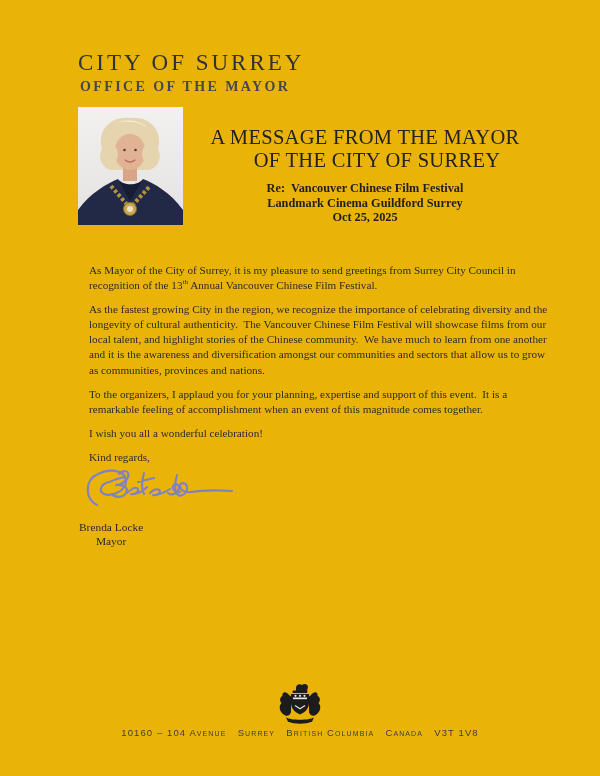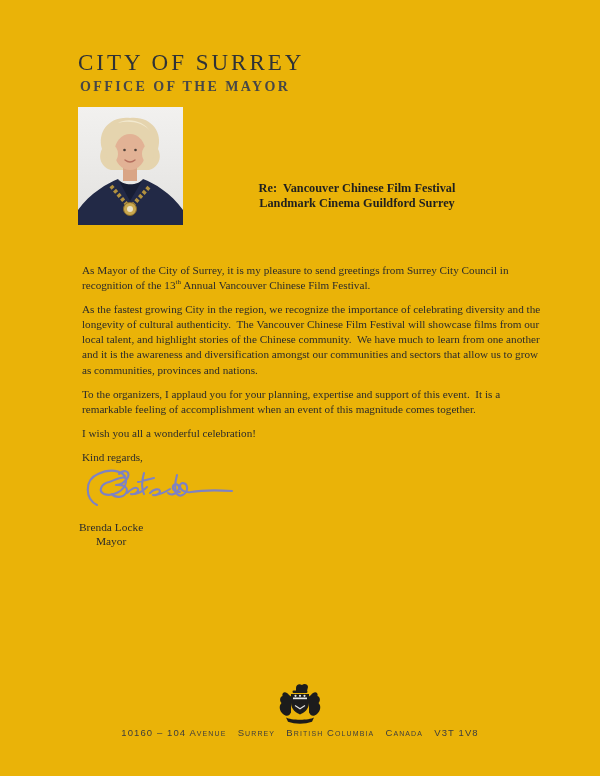--- a/index.html
+++ b/index.html
@@ -16,27 +16,27 @@
     position:absolute;left:80px;top:79px;
     font-size:14px;font-weight:bold;letter-spacing:2.4px;color:#474747;white-space:pre;
   }
   
   .portrait{position:absolute;left:78px;top:107px;width:105px;height:118px;}
   
   .title-block{position:absolute;left:190px;top:126px;width:350px;text-align:center;
     font-size:20.5px;line-height:22.5px;letter-spacing:.3px;color:#222222;}
   .title-line2{padding-left:24px;}
   
-  .subject-block{position:absolute;left:182px;top:181px;width:350px;text-align:center;
+  .subject-block{position:absolute;left:190px;top:181px;width:350px;text-align:center;
     font-weight:bold;font-size:12.3px;line-height:14.6px;color:#1f1f1f;}
   .subject-block div{white-space:pre;}
   
   .body-block{position:absolute;left:78px;top:263px;width:472px;
     font-size:11.2px;line-height:15.1px;color:#2b2b2b;}
-  .body-block p{margin:0 0 9px 4px;white-space:pre-wrap;}
+  .body-block p{margin:0 0 9px 11px;white-space:pre-wrap;}
   .body-block sup{font-size:7px;line-height:0;}
   .closing{margin-top:16px;}
   
   .signature{position:absolute;left:82px;top:463px;width:158px;height:54px;}
   .name-block{position:absolute;left:79px;top:521px;font-size:11.4px;line-height:13.5px;color:#2b2b2b;text-align:center;}
   
   .crest{position:absolute;left:50%;top:682px;transform:translateX(-50%);width:48px;height:42px;}
   .address-line{
     position:absolute;left:0;top:727px;width:600px;text-align:center;
     font-family:"Liberation Sans","DejaVu Sans",sans-serif;
@@ -75,24 +75,29 @@
     <path d="M47,53 Q52,57 57,53" fill="none" stroke="#b56f5e" stroke-width="1.4" stroke-linecap="round"></path>
 
     <path d="M0,118 L0,103 C12,86 30,76 40,72 C44,80 60,80 65,72 C76,76 93,86 105,103 L105,118 Z" fill="#222946"></path>
     <path d="M40,72 L52,94 L65,72 C60,79 45,79 40,72 Z" fill="#171d33"></path>
 
     <path d="M33,79 L52,101 L72,79" fill="none" stroke="#b2913f" stroke-width="4" stroke-dasharray="3.2,2.2"></path>
     <circle cx="52" cy="102" r="6.5" fill="#caa84e" stroke="#86692a" stroke-width="1"></circle>
     <circle cx="52" cy="102" r="3" fill="#e9e1c8"></circle>
   </svg>
 
+  <div class="title-block">
+    <div>A MESSAGE FROM THE MAYOR</div>
+    <div class="title-line2">OF THE CITY OF SURREY</div>
+  </div>
 
   <div class="subject-block">
     <div>Re:  Vancouver Chinese Film Festival</div>
     <div>Landmark Cinema Guildford Surrey</div>
+    <div>Oct 25, 2025</div>
   </div>
 
   <div class="body-block">
     <p><span>As Mayor of the City of Surrey, it is my pleasure to send greetings from Surrey City Council in recognition of the 13</span><sup>th</sup><span> Annual Vancouver Chinese Film Festival.</span></p>
     <p>As the fastest growing City in the region, we recognize the importance of celebrating diversity and the longevity of cultural authenticity.  The Vancouver Chinese Film Festival will showcase films from our local talent, and highlight stories of the Chinese community.  We have much to learn from one another and it is the awareness and diversification amongst our communities and sectors that allow us to grow as communities, provinces and nations.</p>
     <p>To the organizers, I applaud you for your planning, expertise and support of this event.  It is a remarkable feeling of accomplishment when an event of this magnitude comes together.</p>
     <p>I wish you all a wonderful celebration!</p>
     <p class="closing">Kind regards,</p>
   </div>
 

